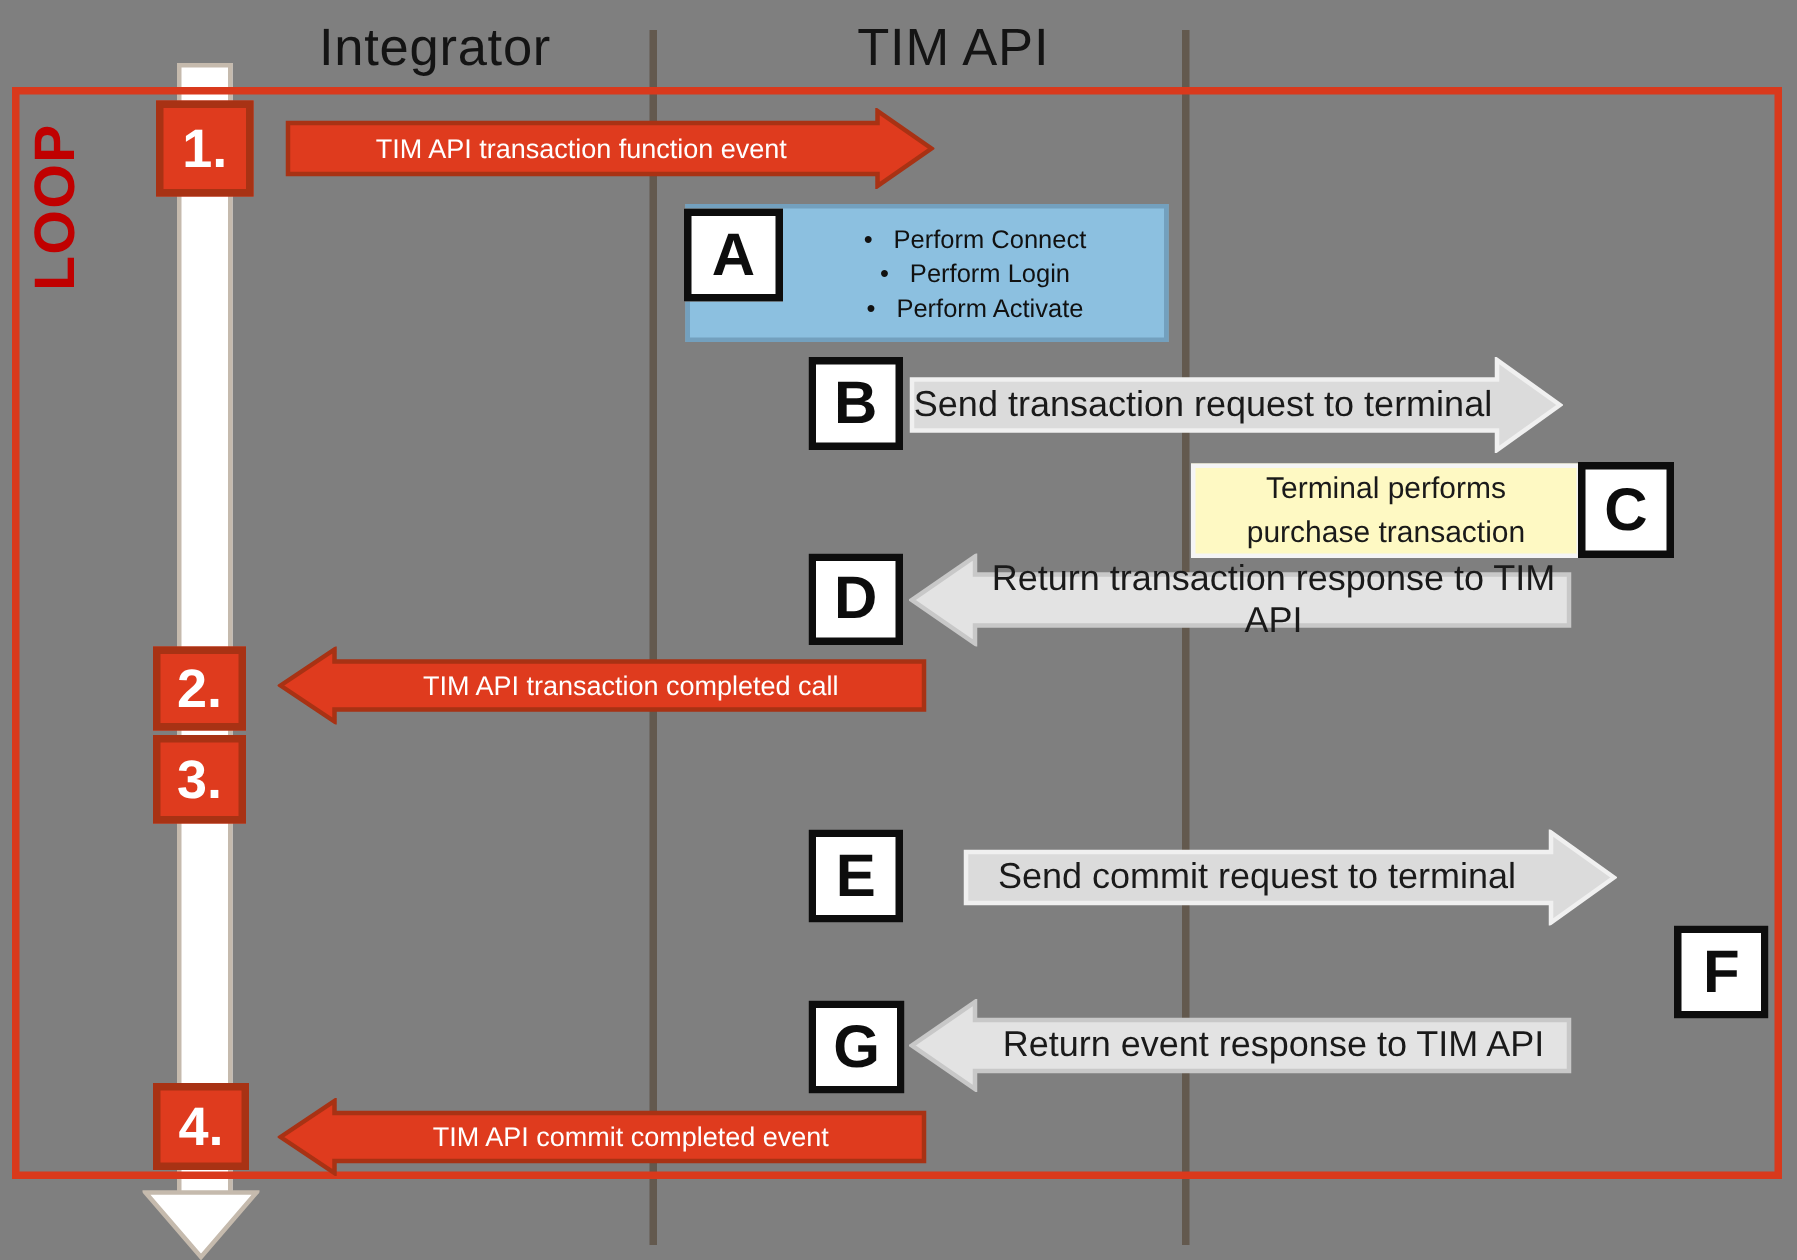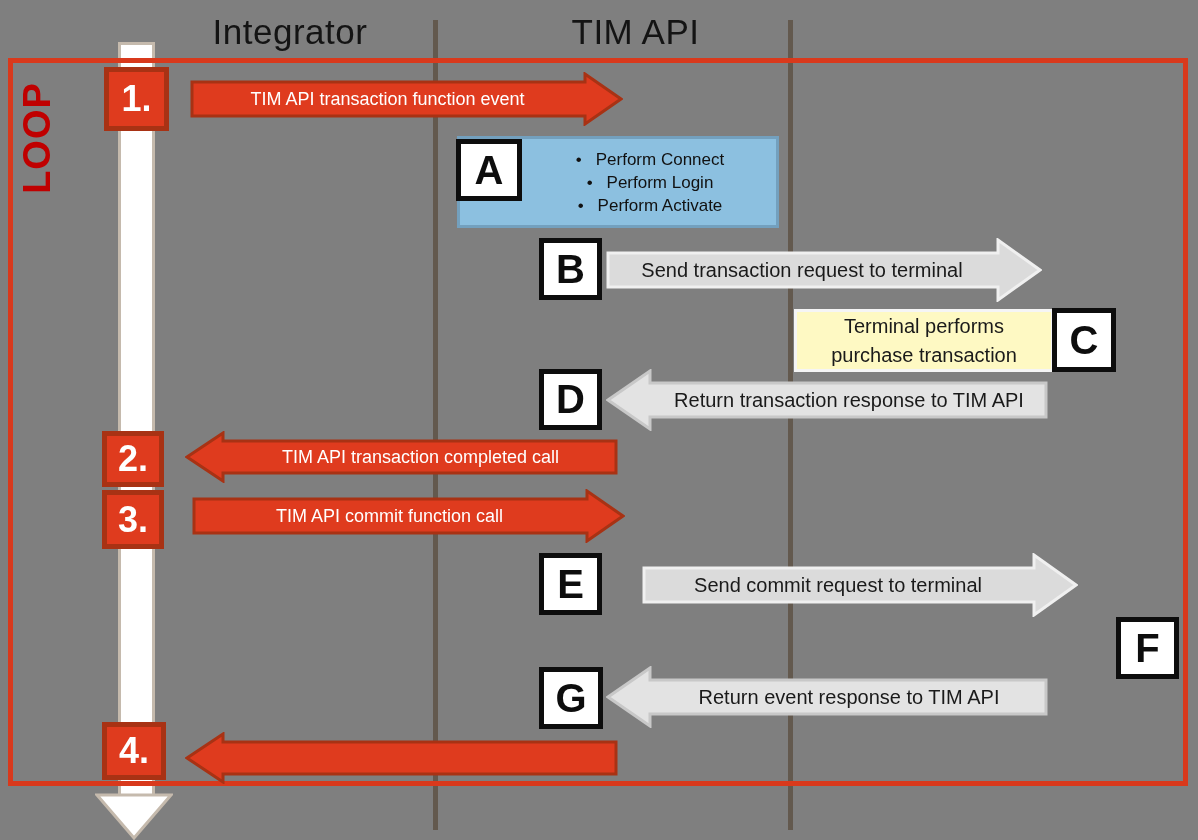--- a/index.html
+++ b/index.html
@@ -31,21 +31,21 @@
 
   
   .letter-box{position:absolute; background:#FFFFFF; border:5px solid #0D0D0D; box-sizing:border-box;
     color:#0D0D0D; font-size:40px; font-weight:bold; display:flex; align-items:center; justify-content:center;}
 
   
   .arrow{position:absolute;}
   .arrow svg{position:absolute; left:0; top:0; display:block;}
   .arrow .lbl{position:absolute; display:flex; align-items:center; justify-content:center; text-align:center;}
   .red-lbl{color:#FFFFFF; font-size:18px;}
-  .gray-lbl{color:#1A1A1A; font-size:20px;}
+  .gray-lbl{color:#1A1A1A; font-size:24px;}
 
   
   .action-box{position:absolute; background:#fef9c3; border:3px solid #F5F5F5; box-sizing:border-box;
     color:#1A1A1A; font-size:20px; display:flex; align-items:center; justify-content:center;
     text-align:center; line-height:1.45;}
 
   
   #blue-note{position:absolute; left:457px; top:136px; width:322px; height:92px;
     background:#8CC0E0; border:3px solid #73A0BE; box-sizing:border-box;
     display:flex; flex-direction:column; justify-content:center; gap:2px; padding-left:64px;}
@@ -110,46 +110,41 @@
     <div class="lbl gray-lbl" style="left:44px; top:14px; width:398px; height:34px;">Return transaction response to TIM API</div>
   </div>
 
   <div class="arrow" style="left:185px; top:431px; width:433px; height:52px;">
     <svg width="433" height="52" viewBox="0 0 433 52">
       <polygon points="431,10 38,10 38,2 2,26 38,50 38,42 431,42" fill="#DF3B1E" stroke="#A83214" stroke-width="3"></polygon>
     </svg>
     <div class="lbl red-lbl" style="left:38px; top:10px; width:395px; height:32px;">TIM API transaction completed call</div>
   </div>
 
-  <div class="arrow" style="left:192px; top:489px; width:433px; height:54px;">
-    <svg width="433" height="54" viewBox="0 0 433 54">
-      <polygon points="2,10 395,10 395,2 431,27 395,52 395,44 2,44" fill="#DF3B1E" stroke="#A83214" stroke-width="3"></polygon>
-    </svg>
-    <div class="lbl red-lbl" style="left:0; top:10px; width:395px; height:34px;">TIM API commit function call</div>
-  </div>
 
   <div class="arrow" style="left:606px; top:553px; width:436px; height:64px;margin-left:36px;">
     <svg width="436" height="64" viewBox="0 0 436 64">
       <polygon points="2,15 392,15 392,2 434,32 392,62 392,49 2,49" fill="#DBDBDB" stroke="#F0F0F0" stroke-width="3"></polygon>
     </svg>
     <div class="lbl gray-lbl" style="left:0; top:15px; width:392px; height:34px;">Send commit request to terminal</div>
   </div>
 
 
   <div class="arrow" style="left:606px; top:666px; width:442px; height:62px;">
     <svg width="442" height="62" viewBox="0 0 442 62">
       <polygon points="440,14 44,14 44,2 2,31 44,60 44,48 440,48" fill="#E3E3E3" stroke="#C8C8C8" stroke-width="3"></polygon>
     </svg>
     <div class="lbl gray-lbl" style="left:44px; top:14px; width:398px; height:34px;">Return event response to TIM API</div>
   </div>
 
   <div class="arrow" style="left:185px; top:732px; width:433px; height:52px;">
     <svg width="433" height="52" viewBox="0 0 433 52">
       <polygon points="431,10 38,10 38,2 2,26 38,50 38,42 431,42" fill="#DF3B1E" stroke="#A83214" stroke-width="3"></polygon>
     </svg>
+    <div class="lbl red-lbl" style="left:38px; top:10px; width:395px; height:32px;">TIM API commit completed event</div>
   </div>
 
   <div class="num-box" style="left:104px; top:67px; width:65px; height:64px;">1.</div>
   <div class="num-box" style="left:102px; top:431px; width:62px; height:56px;">2.</div>
   <div class="num-box" style="left:102px; top:490px; width:62px; height:59px;">3.</div>
   <div class="num-box" style="left:102px; top:722px; width:64px; height:58px;">4.</div>
 
   <div class="letter-box" style="left:456px; top:139px; width:66px; height:62px;">A</div>
   <div class="letter-box" style="left:539px; top:238px; width:63px; height:62px;">B</div>
   <div class="letter-box" style="left:1052px; top:308px; width:64px; height:64px;">C</div>

